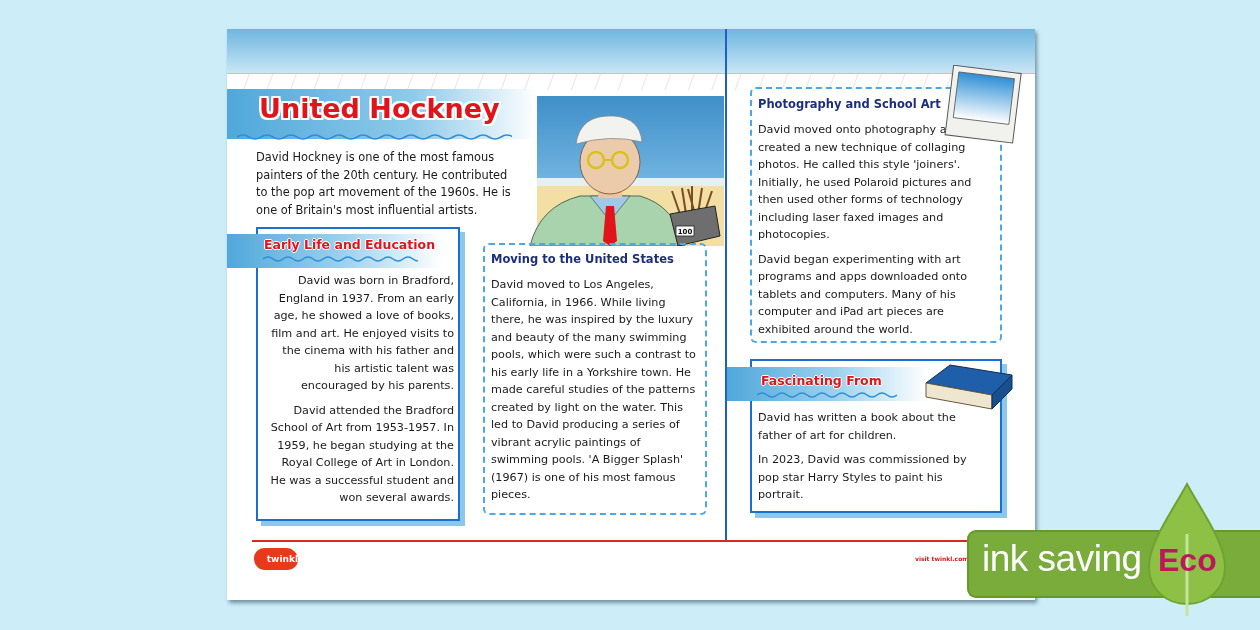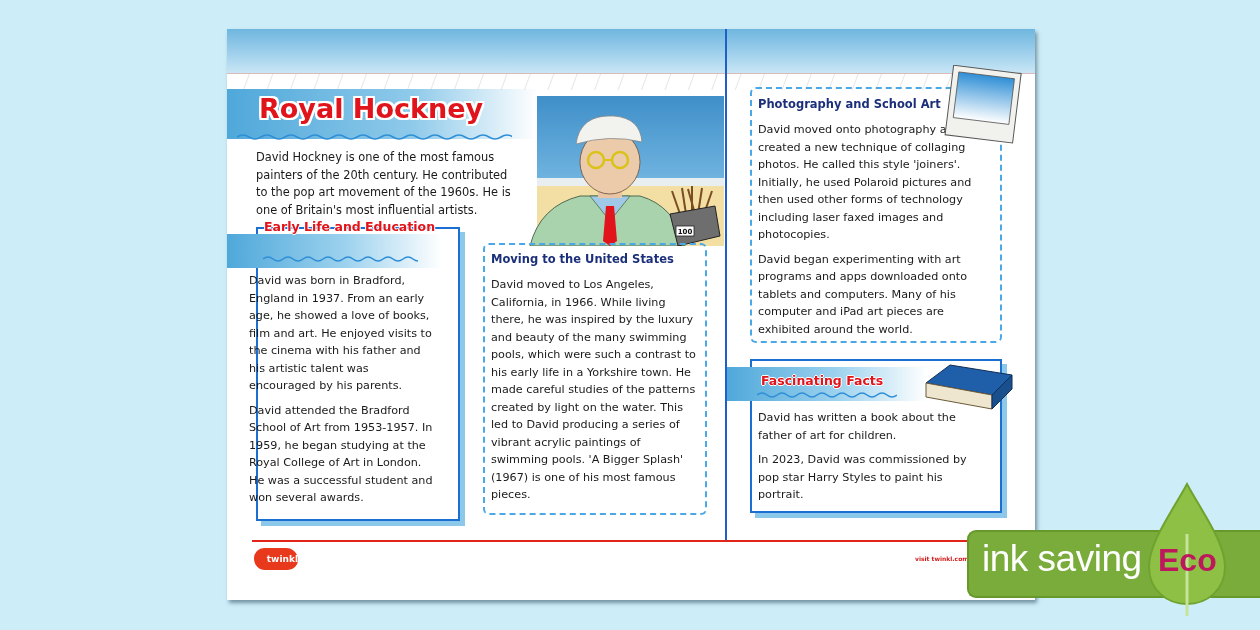--- a/index.html
+++ b/index.html
@@ -101,21 +101,21 @@
 </style>
 </head>
 <body>
 
 <div class="page">
   <div class="sky"></div>
   <div class="deck"></div>
   <div class="divider"></div>
 
   <div class="title-band"></div>
-  <div class="title">Royal Hockney</div>
+  <div class="title">United Hockney</div>
   <svg class="wave" style="left:10px;top:104px;width:275px;" viewBox="0 0 275 8">
     <path d="M0 4 Q 6 0 12 4 T 24 4 T 36 4 T 48 4 T 60 4 T 72 4 T 84 4 T 96 4 T 108 4 T 120 4 T 132 4 T 144 4 T 156 4 T 168 4 T 180 4 T 192 4 T 204 4 T 216 4 T 228 4 T 240 4 T 252 4 T 264 4 T 276 4" fill="none" stroke="#2f8fd6" stroke-width="1.6"></path>
   </svg>
 
   <div class="intro">David Hockney is one of the most famous painters of the 20th century. He contributed to the pop art movement of the 1960s. He is one of Britain's most influential artists.</div>
 
   <svg class="portrait" viewBox="0 0 214 150">
     <defs>
       <linearGradient id="pool" x1="0" y1="0" x2="0" y2="1">
         <stop offset="0" stop-color="#3f8fc9"></stop>
@@ -145,25 +145,25 @@
       </g>
       <path d="M160 118 L 205 110 L 210 140 L 168 150 Z" fill="#6e6e6e" stroke="#222" stroke-width="1"></path>
       <rect x="166" y="130" width="18" height="10" fill="#fff" stroke="#222" stroke-width="0.8"></rect>
       <text x="175" y="138" font-size="7" text-anchor="middle" font-weight="bold" fill="#111">100</text>
     </g>
   </svg>
 
   <div class="box solid-box" style="left:29px;top:198px;width:200px;height:290px;">
   </div>
   <div class="box-head-band" style="left:0px;top:205px;width:215px;"></div>
-  <div class="red-head" style="left:37px;top:190px;">Early Life and Education</div>
+  <div class="red-head" style="left:37px;top:208px;">Early Life and Education</div>
   <svg class="wave" style="left:36px;top:226px;width:155px;" viewBox="0 0 155 8">
     <path d="M0 4 Q 5 0 10 4 T 20 4 T 30 4 T 40 4 T 50 4 T 60 4 T 70 4 T 80 4 T 90 4 T 100 4 T 110 4 T 120 4 T 130 4 T 140 4 T 150 4 T 160 4" fill="none" stroke="#2f8fd6" stroke-width="1.5"></path>
   </svg>
-  <div class="box" style="left:22px;top:243px;width:185px;background:transparent;">
+  <div class="box" style="left:42px;top:243px;width:185px;background:transparent;text-align:right;">
     <p>David was born in Bradford, England in 1937. From an early age, he showed a love of books, film and art. He enjoyed visits to the cinema with his father and his artistic talent was encouraged by his parents.</p>
     <p>David attended the Bradford School of Art from 1953-1957. In 1959, he began studying at the Royal College of Art in London. He was a successful student and won several awards.</p>
   </div>
 
   <div class="box wavy-box" style="left:256px;top:214px;width:220px;height:268px;background:transparent;"></div>
   <div class="blue-head" style="left:264px;top:223px;">Moving to the United States</div>
   <div class="box" style="left:264px;top:247px;width:210px;background:transparent;">
     <p>David moved to Los Angeles, California, in 1966. While living there, he was inspired by the luxury and beauty of the many swimming pools, which were such a contrast to his early life in a Yorkshire town. He made careful studies of the patterns created by light on the water. This led to David producing a series of vibrant acrylic paintings of swimming pools. 'A Bigger Splash' (1967) is one of his most famous pieces.</p>
   </div>
 
@@ -181,21 +181,21 @@
         </linearGradient>
       </defs>
     <g transform="rotate(7 43 40)">
       <rect x="10" y="4" width="68" height="70" fill="#f1f1ee" stroke="#555" stroke-width="1"></rect>
       <rect x="16" y="10" width="56" height="46" fill="url(#ph)" stroke="#555" stroke-width="0.8"></rect>
     </g>
   </svg>
 
   <div class="box solid-box" style="left:523px;top:330px;width:248px;height:150px;"></div>
   <div class="box-head-band" style="left:500px;top:338px;width:200px;"></div>
-  <div class="red-head" style="left:534px;top:344px;">Fascinating Facts</div>
+  <div class="red-head" style="left:534px;top:344px;">Fascinating From</div>
   <svg class="wave" style="left:530px;top:362px;width:140px;" viewBox="0 0 140 8">
     <path d="M0 4 Q 5 0 10 4 T 20 4 T 30 4 T 40 4 T 50 4 T 60 4 T 70 4 T 80 4 T 90 4 T 100 4 T 110 4 T 120 4 T 130 4 T 140 4" fill="none" stroke="#2f8fd6" stroke-width="1.5"></path>
   </svg>
   <div class="box" style="left:531px;top:380px;width:228px;background:transparent;">
     <p>David has written a book about the father of art for children.</p>
     <p>In 2023, David was commissioned by pop star Harry Styles to paint his portrait.</p>
   </div>
   <svg style="position:absolute;left:693px;top:332px;width:96px;height:50px;" viewBox="0 0 96 50">
     <path d="M6 22 L 30 4 L 92 14 L 72 34 Z" fill="#1f5ea8" stroke="#0f2f55" stroke-width="1"></path>
     <path d="M6 22 L 72 34 L 72 48 L 6 36 Z" fill="#efe6cf" stroke="#6a5a3a" stroke-width="1"></path>

